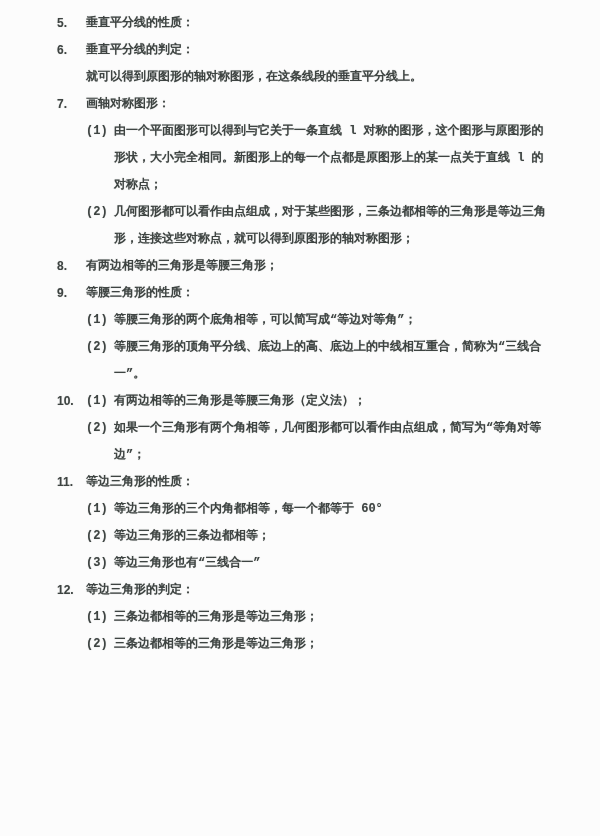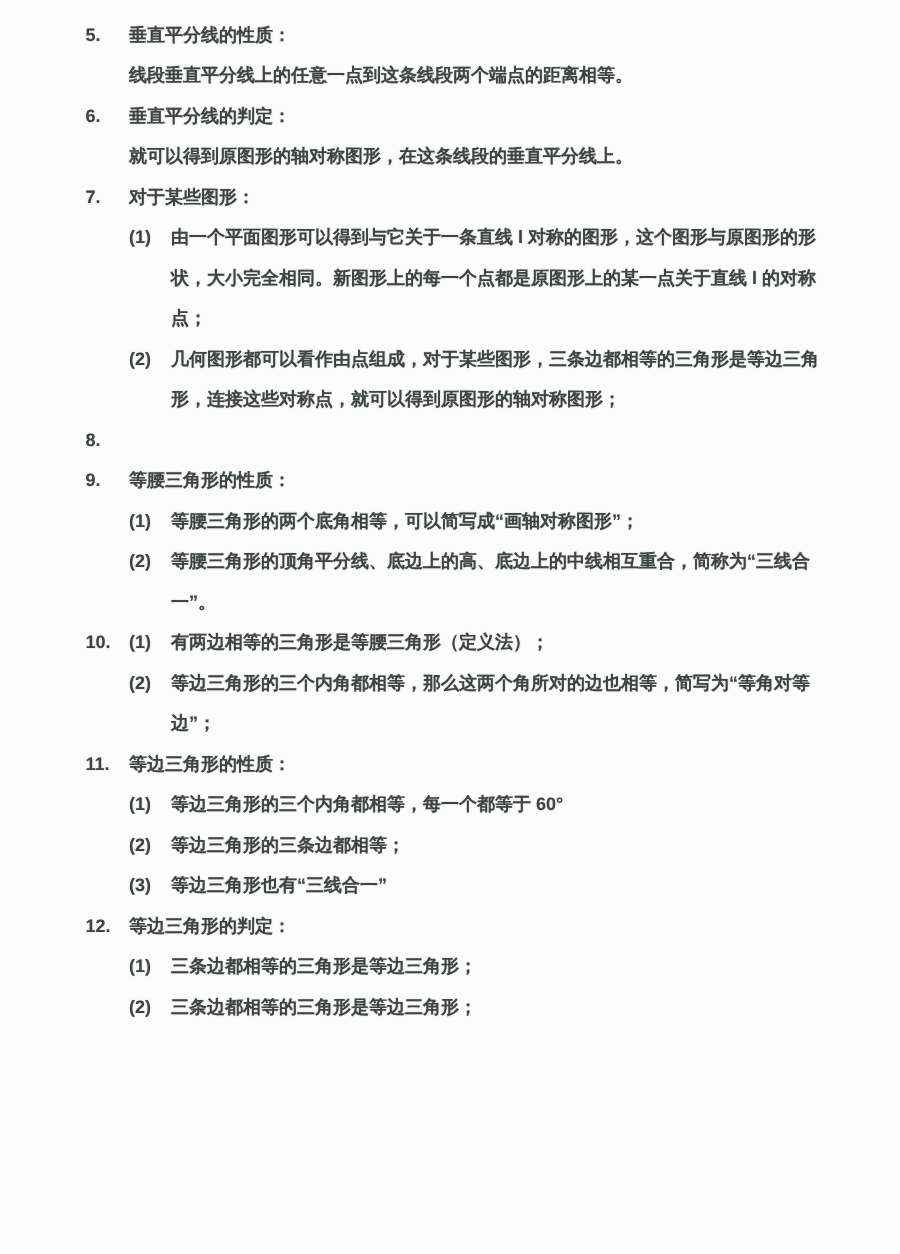--- a/index.html
+++ b/index.html
@@ -26,20 +26,21 @@
     display: flex;
     align-items: flex-start;
   }
   .num {
     flex: 0 0 29px;
     width: 29px;
   }
   .content {
     width: 463px;
     flex: 0 0 463px;
+    font-family: Liberation Mono, monospace;
   }
   .title { }
   .para { }
   .subitem {
     display: flex;
     align-items: flex-start;
   }
   .marker {
     flex: 0 0 28px;
     width: 28px;
@@ -51,73 +52,73 @@
 </style>
 </head>
 <body>
 
 <div class="page">
   <div id="items">
       <div class="item">
         <div class="num">5.</div>
         <div class="content">
           <div class="title">垂直平分线的性质：</div>
-          <div class="para">线段垂直平分线上的任意一点到这条线段两个端点的距离相等。</div>
         </div>
       </div>
       <div class="item">
         <div class="num">6.</div>
         <div class="content">
           <div class="title">垂直平分线的判定：</div>
           <div class="para">就可以得到原图形的轴对称图形，在这条线段的垂直平分线上。</div>
         </div>
       </div>
       <div class="item">
         <div class="num">7.</div>
         <div class="content">
-          <div class="title">对于某些图形：</div>
+          <div class="title">画轴对称图形：</div>
           <div class="subitem">
             <div class="marker">(1)</div>
             <div class="subtext">由一个平面图形可以得到与它关于一条直线 l 对称的图形，这个图形与原图形的形状，大小完全相同。新图形上的每一个点都是原图形上的某一点关于直线 l 的对称点；</div>
           </div>
           <div class="subitem">
             <div class="marker">(2)</div>
             <div class="subtext">几何图形都可以看作由点组成，对于某些图形，三条边都相等的三角形是等边三角形，连接这些对称点，就可以得到原图形的轴对称图形；</div>
           </div>
         </div>
       </div>
       <div class="item">
         <div class="num">8.</div>
         <div class="content">
+          <div class="para">有两边相等的三角形是等腰三角形；</div>
         </div>
       </div>
       <div class="item">
         <div class="num">9.</div>
         <div class="content">
           <div class="title">等腰三角形的性质：</div>
           <div class="subitem">
             <div class="marker">(1)</div>
-            <div class="subtext">等腰三角形的两个底角相等，可以简写成“画轴对称图形”；</div>
+            <div class="subtext">等腰三角形的两个底角相等，可以简写成“等边对等角”；</div>
           </div>
           <div class="subitem">
             <div class="marker">(2)</div>
             <div class="subtext">等腰三角形的顶角平分线、底边上的高、底边上的中线相互重合，简称为“三线合一”。</div>
           </div>
         </div>
       </div>
       <div class="item">
         <div class="num">10.</div>
         <div class="content">
           <div class="subitem">
             <div class="marker">(1)</div>
             <div class="subtext">有两边相等的三角形是等腰三角形（定义法）；</div>
           </div>
           <div class="subitem">
             <div class="marker">(2)</div>
-            <div class="subtext">等边三角形的三个内角都相等，那么这两个角所对的边也相等，简写为“等角对等边”；</div>
+            <div class="subtext">如果一个三角形有两个角相等，几何图形都可以看作由点组成，简写为“等角对等边”；</div>
           </div>
         </div>
       </div>
       <div class="item">
         <div class="num">11.</div>
         <div class="content">
           <div class="title">等边三角形的性质：</div>
           <div class="subitem">
             <div class="marker">(1)</div>
             <div class="subtext">等边三角形的三个内角都相等，每一个都等于 60°</div>

